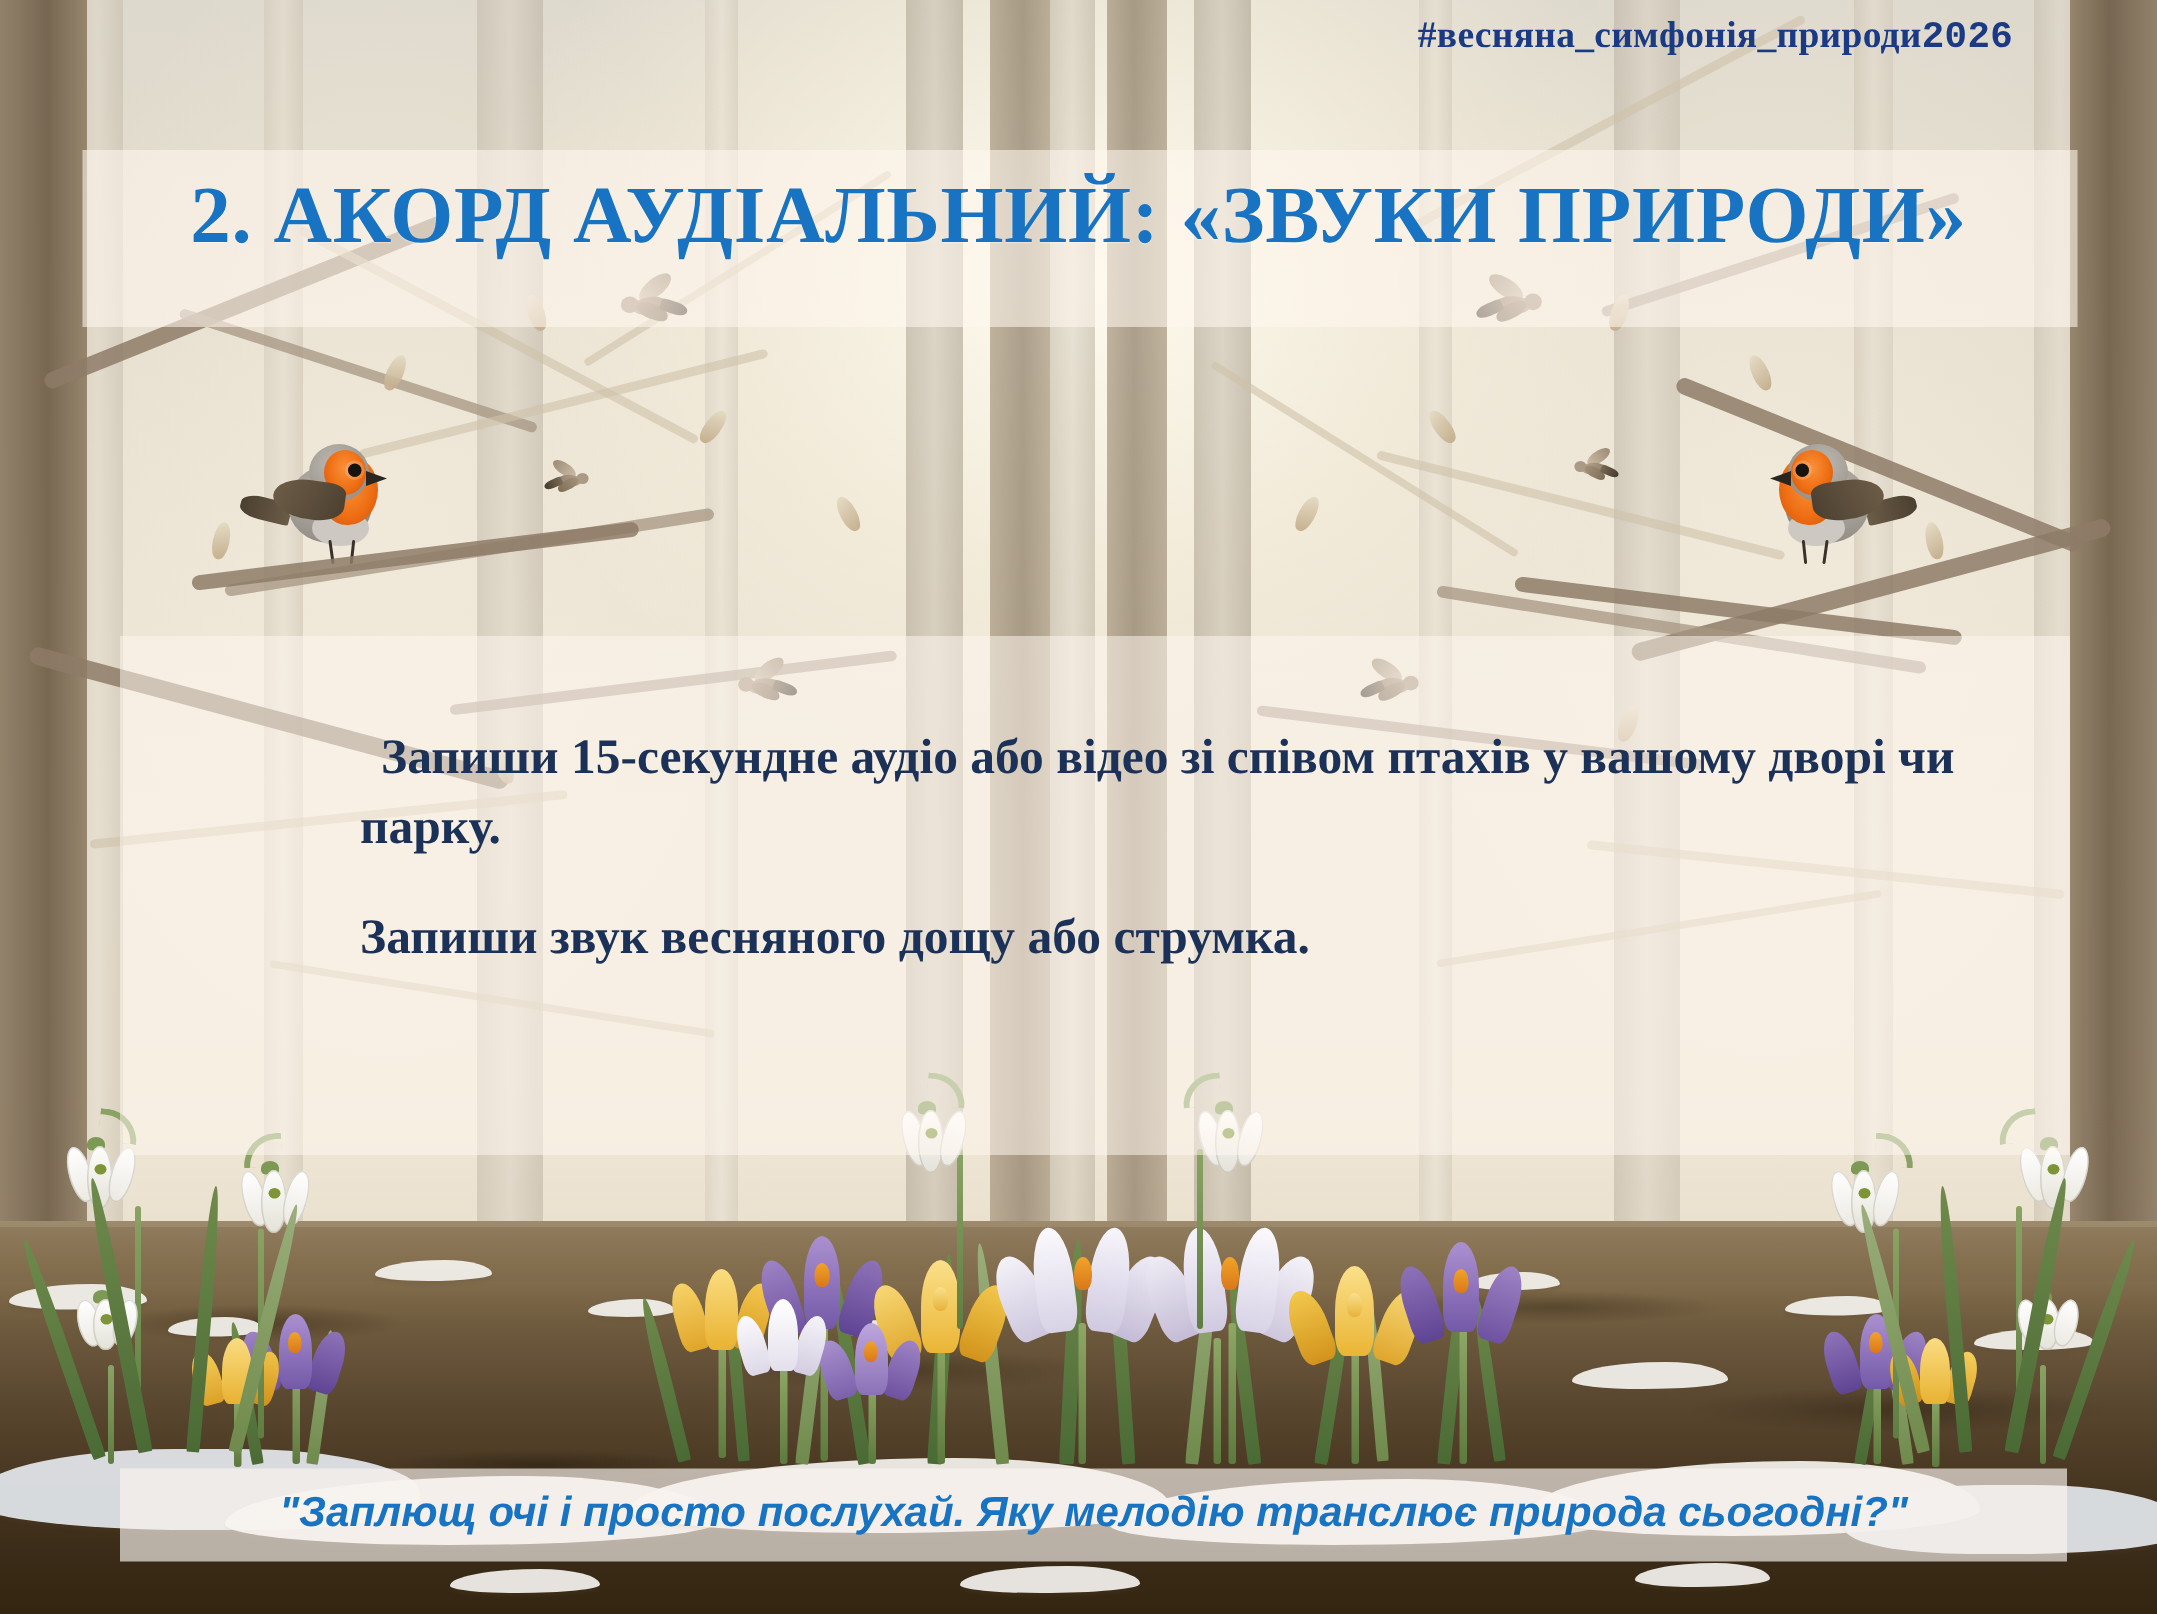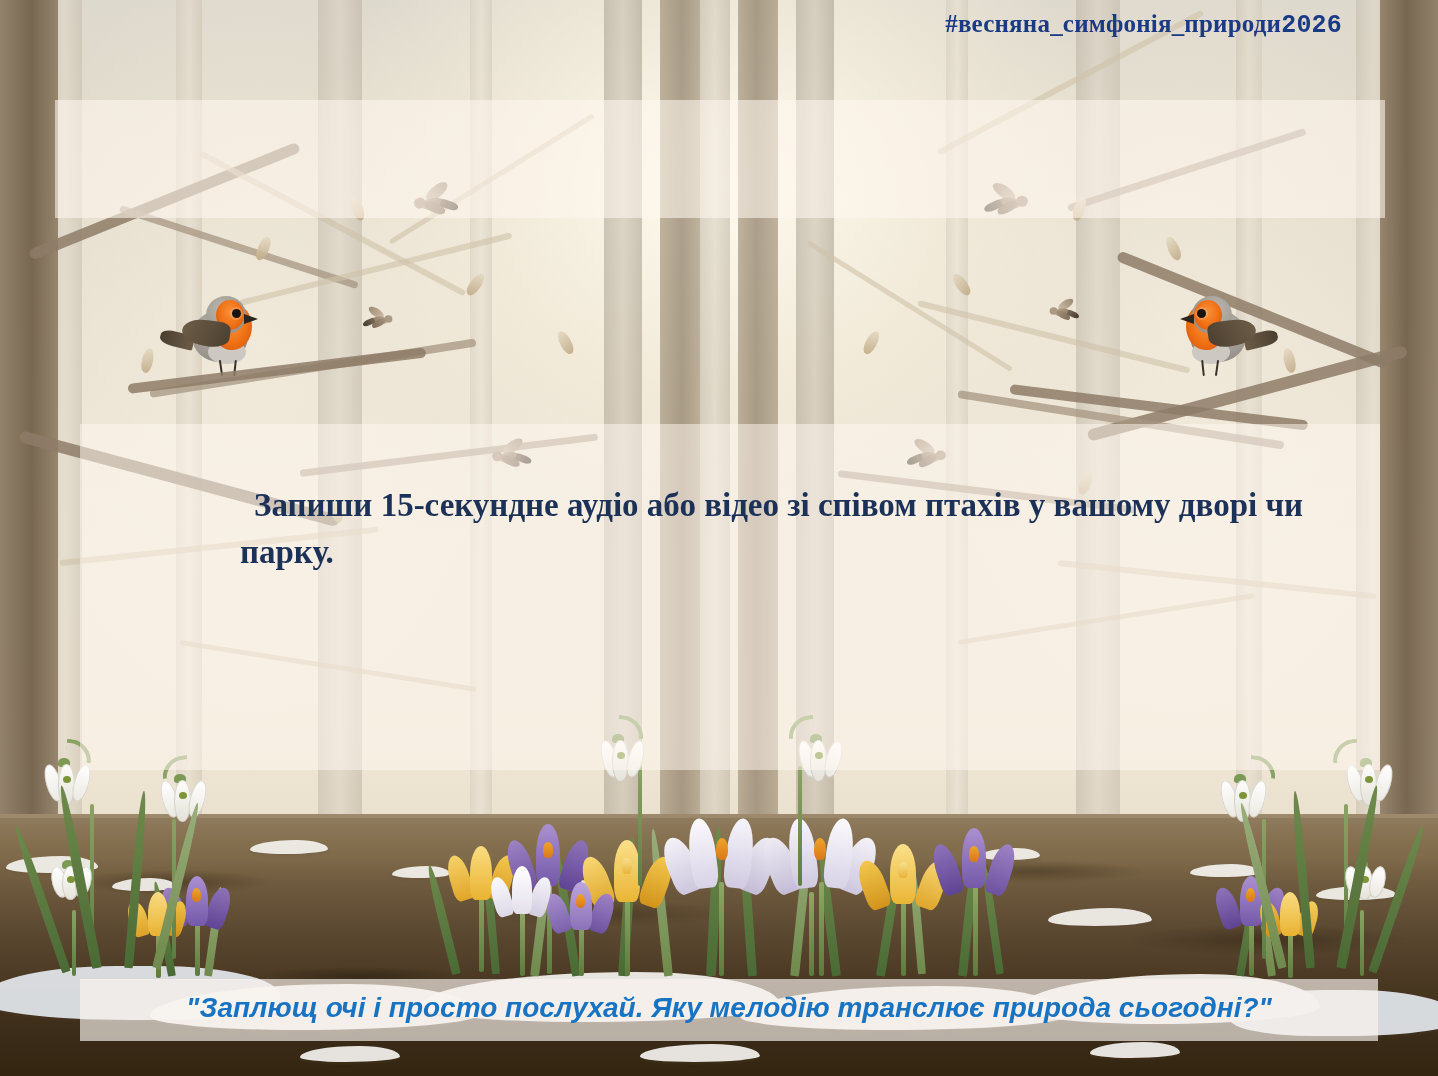--- a/index.html
+++ b/index.html
@@ -666,20 +666,22 @@
       <div class="fb-tail"></div>
     </div>
   </div>
 
   <div class="band band-title"></div>
   <div class="band band-mid"></div>
   <div class="band band-quote"></div>
 
   <div class="hashtag"><span>#весняна_симфонія_природи</span><span class="yr">2026</span></div>
 
+  <h1 class="title">2. АКОРД АУДІАЛЬНИЙ: «ЗВУКИ ПРИРОДИ»</h1>
 
   <div class="body-block">
     <p class="p1">Запиши 15-секундне аудіо або відео зі співом птахів у вашому дворі чи парку.</p>
+    <p class="p3">Запиши звук весняного дощу або струмка.</p>
   </div>
 
   <div class="quote">"Заплющ очі і просто послухай. Яку мелодію транслює природа сьогодні?"</div>
 
 </div>
 
 </body></html>

